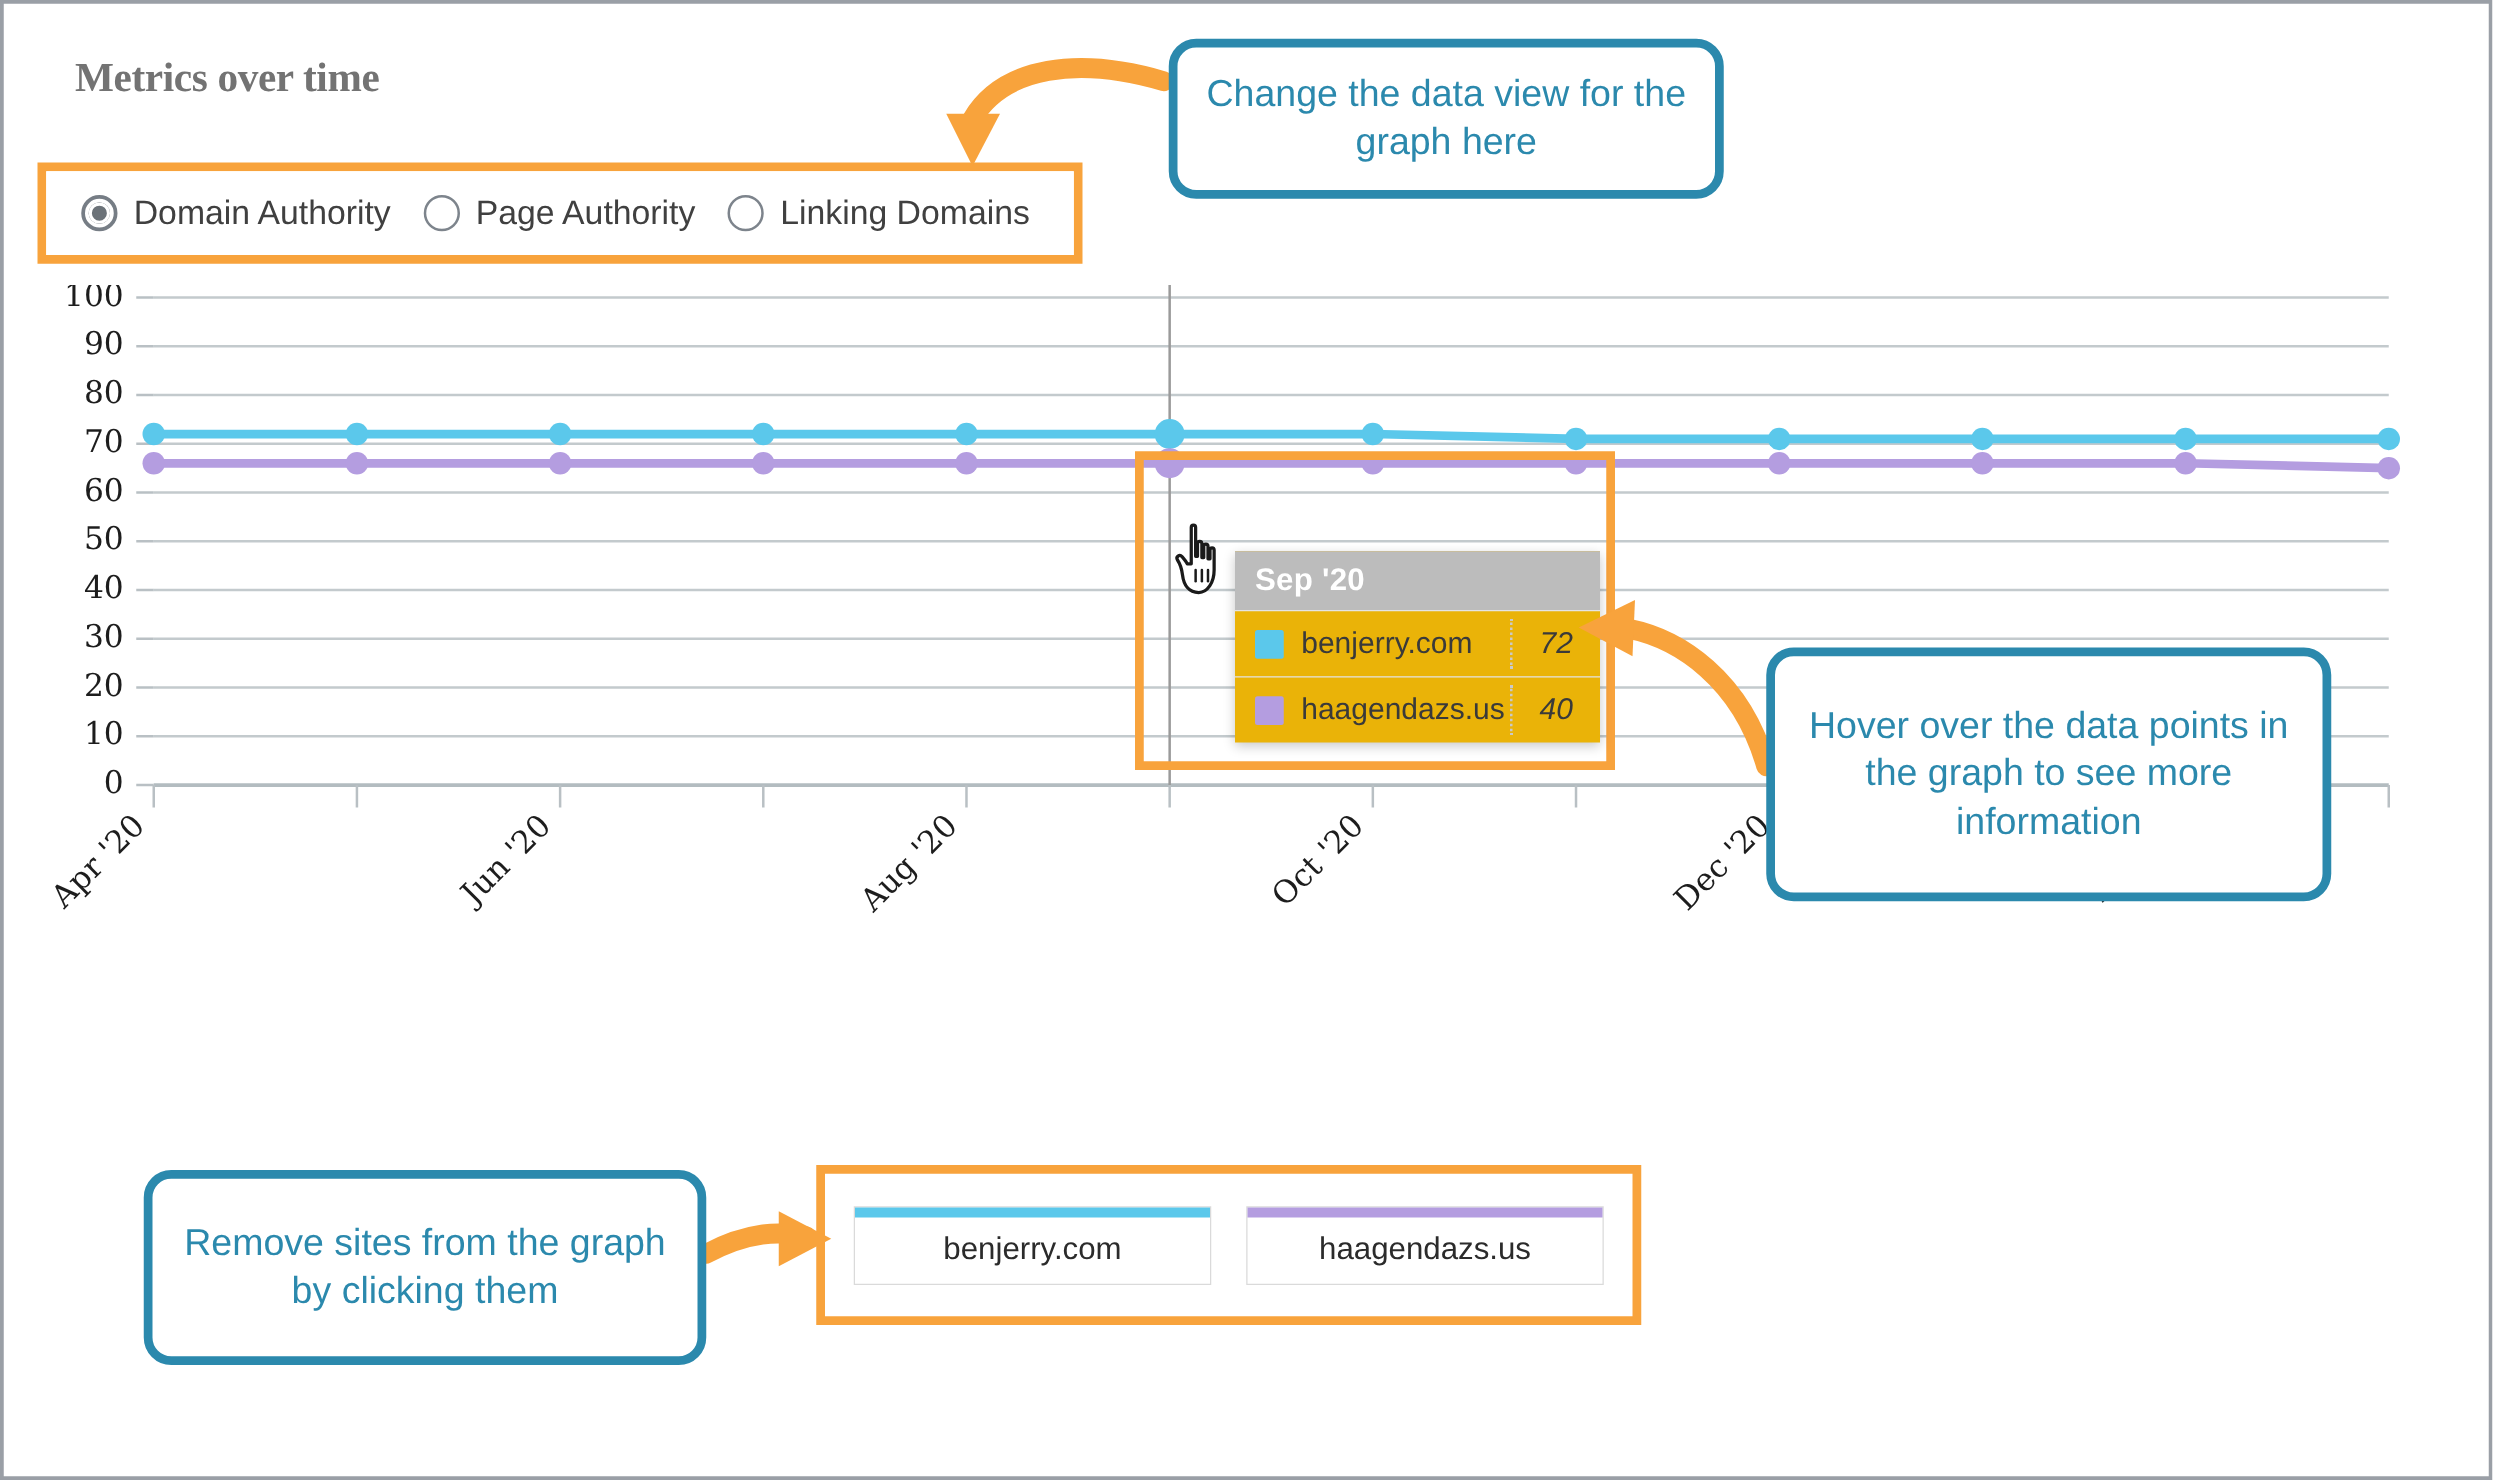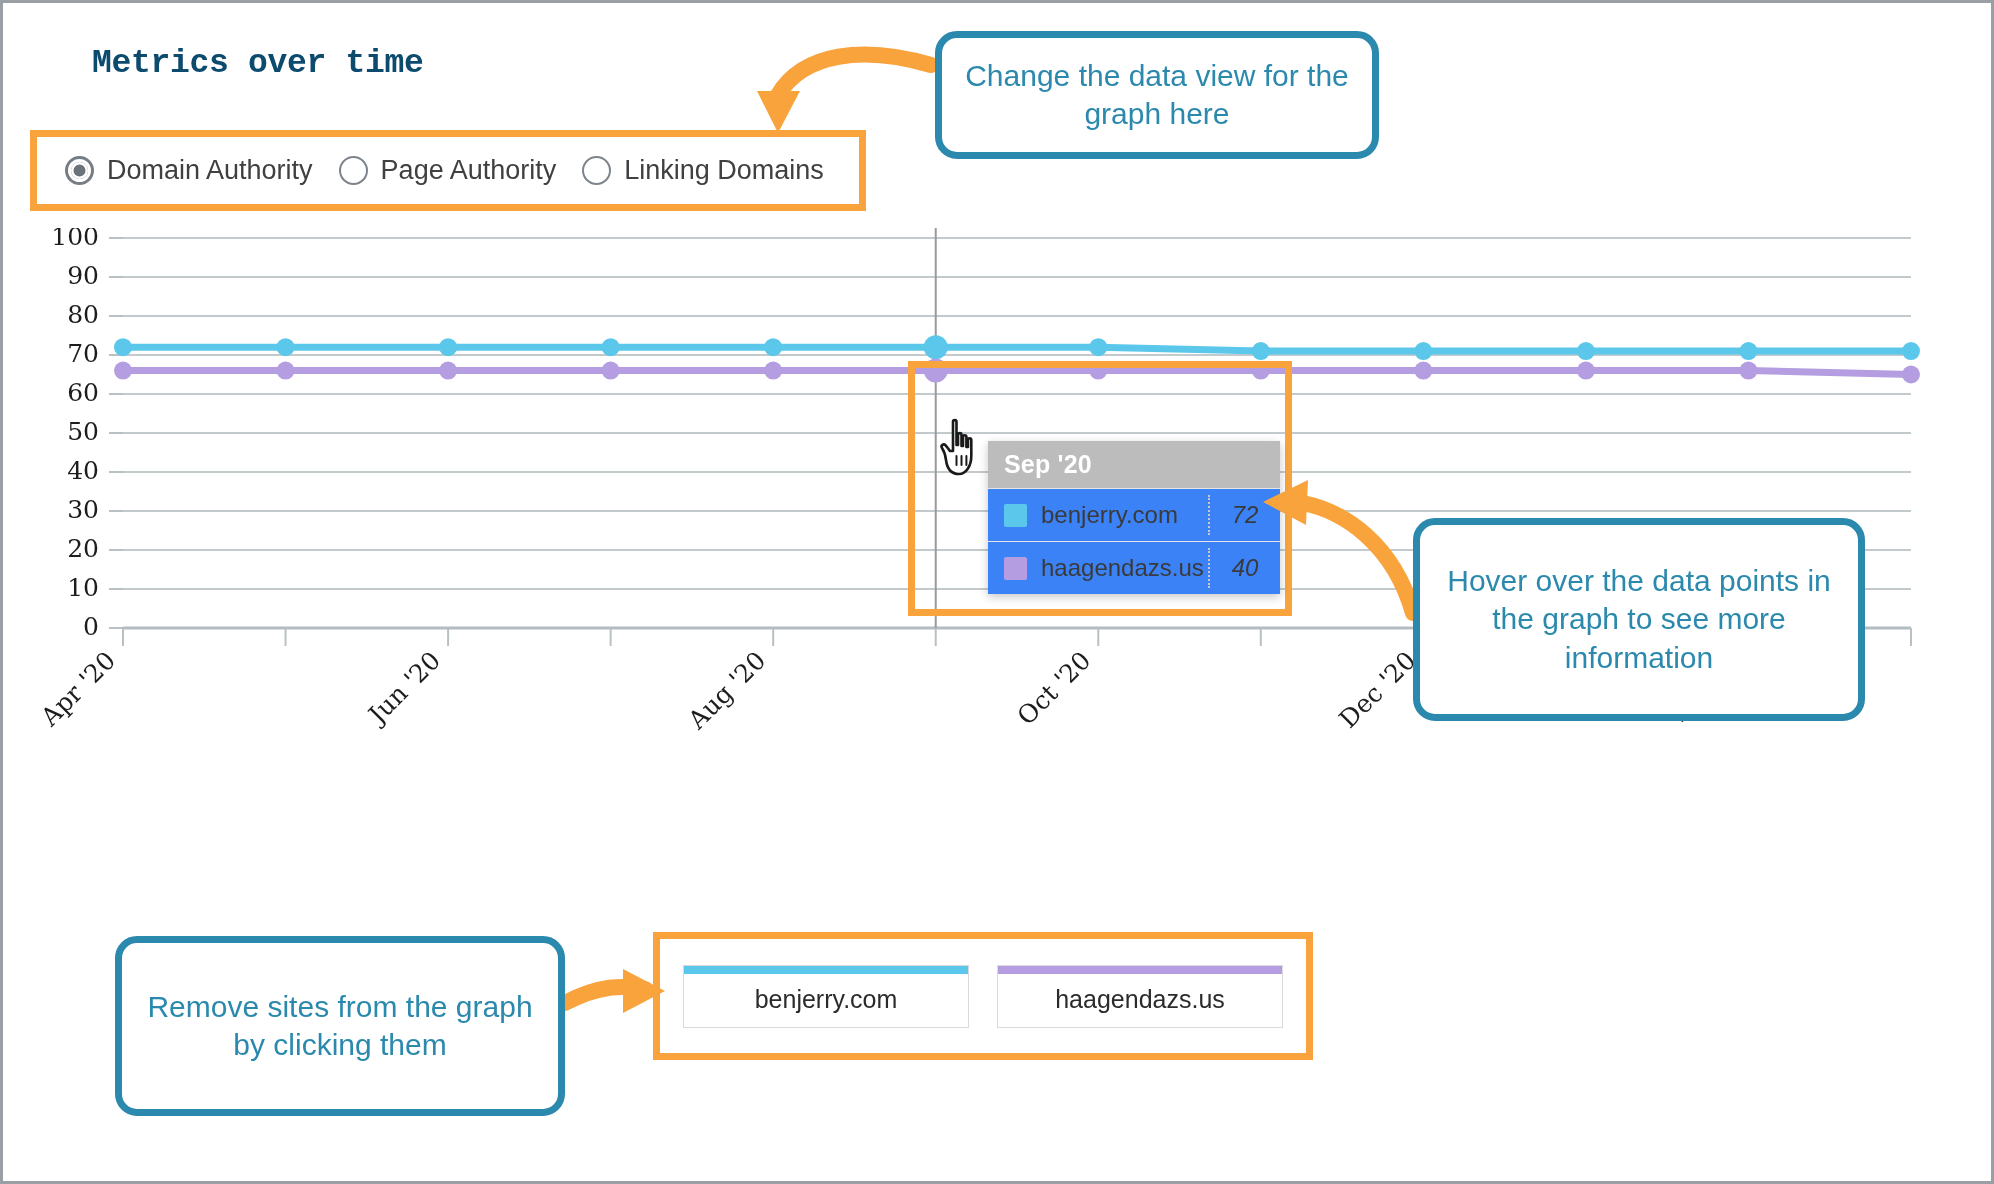--- a/index.html
+++ b/index.html
@@ -14,26 +14,25 @@
     width: 1994px;
     height: 1184px;
     background: #ffffff;
     border: 3px solid #9a9fa6;
   }
 
   
   #page-title {
     position: absolute;
     left: 57px; top: 42px;
-    font-family: Liberation Mono, monospace;
+    font-family: Liberation Serif, serif;
     font-weight: bold;
     font-size: 33px;
-    color: #0c4a6e;
+    color: #737373;
     letter-spacing: -0.3px;
-    margin-left: 32px;
   }
 
   
   .hl-box {
     position: absolute;
     border: 7px solid #f8a33c;
     background: transparent;
     z-index: 6;
   }
   #hl-radios { left: 27px;  top: 127px; width: 836px; height: 81px; }
@@ -93,21 +92,21 @@
   .axisline  { stroke: #b3bcc0; stroke-width: 3; }
   .crosshair { stroke: #9a9a9a; stroke-width: 2; }
   .series-line { fill: none; stroke-width: 7; stroke-linecap: round; stroke-linejoin: round; }
   .series-dot  { stroke: none; }
 
   
   #tooltip {
     position: absolute;
     left: 985px; top: 438px;
     width: 292px;
-    background: #3b82f6;
+    background: #eab308;
     box-shadow: 0 3px 9px rgba(0,0,0,.22);
     z-index: 8;
     font-family: "Liberation Sans", sans-serif;
   }
   #tooltip-header {
     background: #bcbcbc;
     color: #ffffff;
     font-size: 25px;
     font-weight: bold;
     padding: 9px 0 9px 16px;
@@ -169,21 +168,21 @@
     color: #2b89ad;
     font-size: 30px;
     line-height: 1.28;
     text-align: center;
     display: flex; align-items: center; justify-content: center;
     padding: 10px 16px;
     z-index: 10;
   }
   #callout-dataview { left: 932px;  top: 28px;  width: 444px; height: 128px; }
   #callout-hover    { left: 1410px; top: 515px; width: 452px; height: 203px; }
-  #callout-remove   { left: 112px;  top: 933px; width: 450px; height: 180px; }
+  #callout-remove   { left: 112px;  top: 933px; width: 450px; height: 156px; }
 
   
   #arrows {
     position: absolute; left: 0; top: 0;
     width: 1994px; height: 1184px;
     pointer-events: none;
     z-index: 9;
   }
 </style>
 </head>

